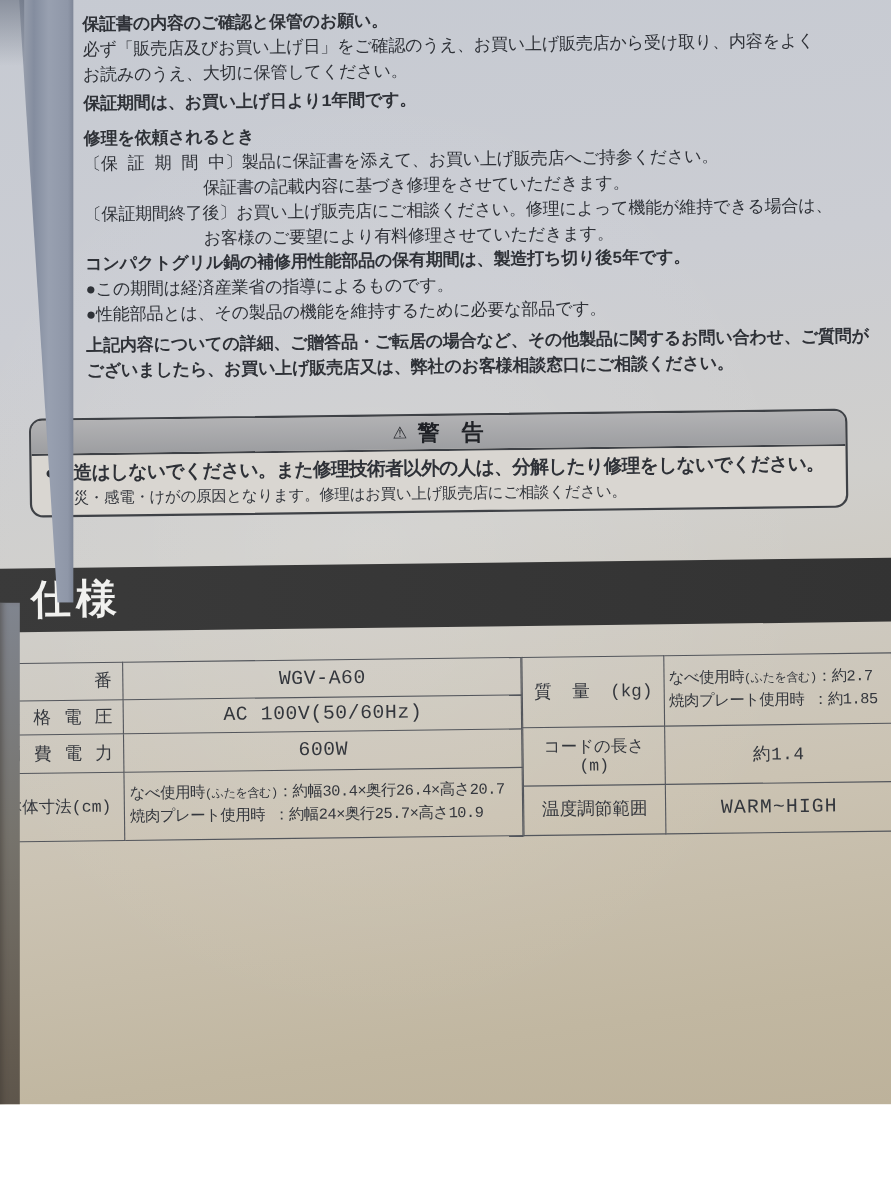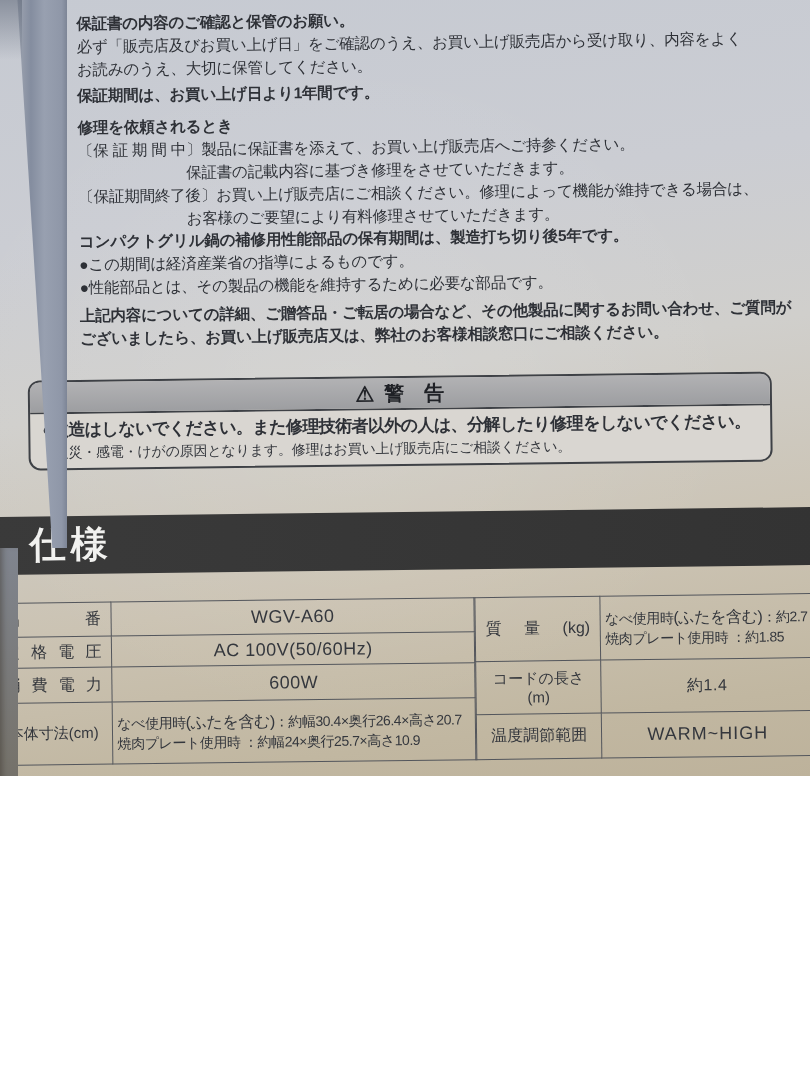--- a/index.html
+++ b/index.html
@@ -1,18 +1,18 @@
 <!DOCTYPE html>
 <html><head>
 <meta charset="utf-8">
 <style>
   html,body{margin:0;padding:0;}
   .photo{
-    position:relative; width:810px; height:776px; overflow:hidden;
-    font-family:Liberation Sans, sans-serif;
+    position:relative; width:810px; height:1004px; overflow:hidden;
+    font-family:Liberation Mono, monospace;
     background:
       radial-gradient(ellipse at 42% 50%, rgba(255,255,255,0.10), rgba(255,255,255,0) 62%),
       linear-gradient(172deg,#c6cad2 0%, #cbcdd3 28%, #d0cfcc 48%, #cbc3b3 72%, #c1b7a1 90%, #bdb29b 100%);
   }
   
   .edge-top{
     position:absolute; top:0; left:743; width:67px; height:548px;
     background:linear-gradient(to right, rgba(122,131,148,0) 0%, rgba(108,117,135,0.45) 26%, #848d9f 46%, #98a0b0 66%, #8f97a8 92%, #7d8596 100%);
     clip-path:polygon(26% 0, 100% 0, 100% 100%, 78% 100%);
   }
@@ -54,21 +54,21 @@
     font-size:37px; font-weight:bold; letter-spacing:4px; padding-left:36px; box-sizing:border-box;
   }
   .spec-wrap{position:absolute; top:598px; left:-10px; display:flex;}
   table.spec{border-collapse:collapse; table-layout:fixed;}
   table.spec td{border:1.6px solid #53565c; padding:0 6px; overflow:hidden; color:#34373d;}
   .lbl{font-size:16px; text-align:center;}
   .just{text-align:justify; text-align-last:justify; padding:0 10px !important;}
   .val{text-align:center; font-size:18px; letter-spacing:0.5px;}
   .dims{text-align:left; padding:2px 4px !important;}
   .dim-line{font-size:14px; letter-spacing:-0.45px; white-space:nowrap; line-height:20px;}
-  .sm{font-size:16px;}
+  .sm{font-size:11px;}
   .temp{font-size:18px; letter-spacing:1px;}
   
   .pagenum{position:absolute; top:1068px; left:352px; width:48px; height:12px; overflow:hidden; opacity:0.55;}
   .pagenum span{font-size:22px; font-weight:bold; color:#3f3a30; letter-spacing:2px;}
 </style>
 </head>
 <body>
 
 <div class="photo">
 

